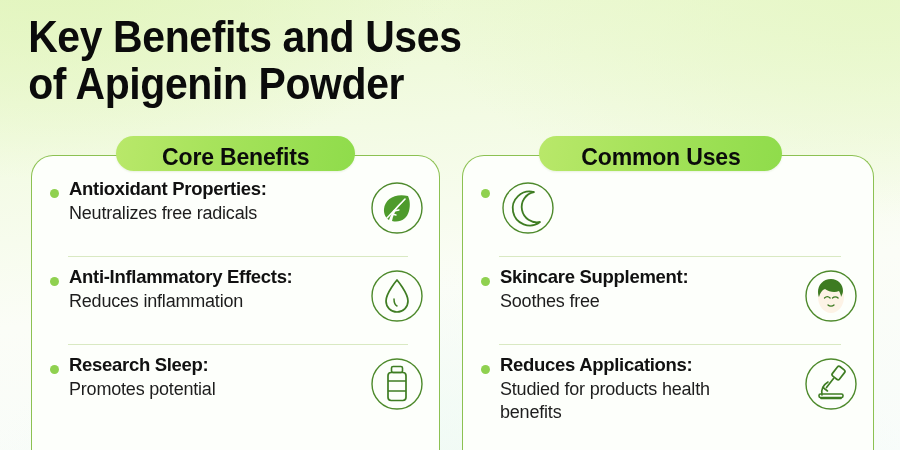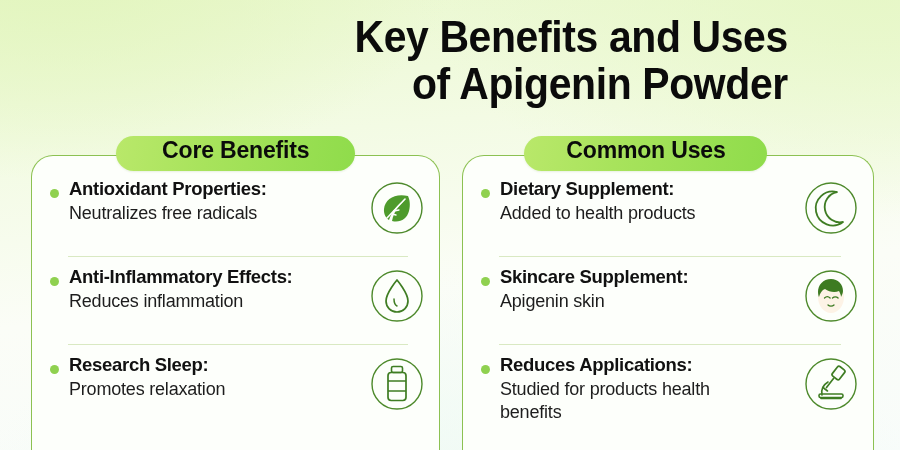--- a/index.html
+++ b/index.html
@@ -23,23 +23,23 @@
       radial-gradient(ellipse 560px 300px at 6% -8%, #e2f5bd 0%, rgba(226,245,189,0) 72%),
       radial-gradient(ellipse 620px 320px at 97% -4%, #e6f7c6 0%, rgba(230,247,198,0) 74%),
       radial-gradient(ellipse 700px 380px at 50% 118%, #eefaf3 0%, rgba(238,250,243,0) 70%),
       linear-gradient(175deg, #eaf8cf 0%, #f3fbe4 30%, #fbfdf7 62%, #f8fcfa 100%);
   }
 
   
   .title-block {
     position: absolute;
     top: 13px;
-    left: 12px;
+    left: 0;
     width: 804px;
-    text-align: right;
+    text-align: left;
     line-height: 1.07;
   }
   .title-line {
     display: block;
     font-family: "Liberation Sans Narrow", "Liberation Sans", sans-serif;
     font-weight: bold;
     font-size: 44px;
     letter-spacing: -0.4px;
     color: #0b0b0b;
     transform: scaleX(0.93);
@@ -68,37 +68,37 @@
   .card.left  { left: 31px;  width: 409px; }
   .card.right { left: 462px; width: 412px; }
 
   
   .pill {
     position: absolute;
     top: 136px;
     height: 35px;
     border-radius: 18px;
     display: flex;
-    align-items: flex-start;
+    align-items: flex-end;
     justify-content: center;
     background: linear-gradient(100deg, #b9e86a 0%, #a8e35c 38%, #8fdc4b 100%);
     box-shadow: 0 1px 2px rgba(80,130,40,0.12);
     z-index: 5;
   }
   .pill-text {
     font-family: "Liberation Sans Narrow", "Liberation Sans", sans-serif;
     font-weight: bold;
     font-size: 24px;
     color: #0b0b0b;
     letter-spacing: -0.2px;
     transform: scaleX(0.96);
     white-space: nowrap;
   }
   .pill.left  { left: 116px; width: 239px; }
-  .pill.right { left: 524px; width: 243px; }
+  .pill.right { left: 539px; width: 243px; }
 
   
   .row {
     position: absolute;
     box-sizing: border-box;
     display: flex;
     align-items: flex-start;
   }
   .card.left  .row { left: 18px;  width: 375px; }
   .card.right .row { left: 18px;  width: 378px; }
@@ -206,56 +206,52 @@
             <path d="M17 37l18-19" stroke="#ffffff" stroke-width="1.6" fill="none" stroke-linecap="round"></path>
             <path d="M24 30l5-1M22 33l4 1" stroke="#ffffff" stroke-width="1.3" fill="none" stroke-linecap="round"></path>
           </svg>
         </span>
       </div>
 
       <div class="row r2">
         <span class="bullet"></span>
         <span class="row-text">
           <span class="row-title">Research Sleep:</span>
-          <span class="row-desc">Promotes relaxation</span>
+          <span class="row-desc">Promotes potential</span>
         </span>
         <span class="icon-wrap">
           <svg width="54" height="54" viewBox="0 0 54 54">
             <circle cx="27" cy="27" r="25" fill="none" stroke="#4e8a2c" stroke-width="1.4"></circle>
             <rect x="21.5" y="9.5" width="11" height="6" rx="1.6" fill="none" stroke="#3f7d23" stroke-width="1.6"></rect>
             <rect x="18" y="15.5" width="18" height="28" rx="3.2" fill="none" stroke="#3f7d23" stroke-width="1.7"></rect>
             <path d="M18 24h18M18 34h18" stroke="#3f7d23" stroke-width="1.4"></path>
           </svg>
         </span>
       </div>
     </div>
 
     <div class="card right">
       <div class="divider d0"></div>
       <div class="divider d1"></div>
 
       <div class="row r0">
         <span class="bullet"></span>
-        <span class="row-text">
-          <span class="row-title">Dietary Supplement:</span>
-          <span class="row-desc">Added to health products</span>
-        </span>
         <span class="icon-wrap">
           <svg width="54" height="54" viewBox="0 0 54 54">
             <circle cx="27" cy="27" r="25" fill="none" stroke="#4e8a2c" stroke-width="1.4"></circle>
             <path d="M33 11a17 17 0 1 0 6 30 14 14 0 0 1-6-30z" fill="none" stroke="#3f7d23" stroke-width="1.8" stroke-linejoin="round"></path>
           </svg>
         </span>
       </div>
 
       <div class="row r1">
         <span class="bullet"></span>
         <span class="row-text">
           <span class="row-title">Skincare Supplement:</span>
-          <span class="row-desc">Apigenin skin</span>
+          <span class="row-desc">Soothes free</span>
         </span>
         <span class="icon-wrap">
           <svg width="54" height="54" viewBox="0 0 54 54">
             <circle cx="27" cy="27" r="25" fill="none" stroke="#4e8a2c" stroke-width="1.4"></circle>
             <ellipse cx="27" cy="28" rx="13" ry="16" fill="#fdf3e6"></ellipse>
             <path d="M27 10c-8 0-13 6-13 13 0 3 1 5 1 5 1-4 3-7 6-8 4 3 10 4 14 2 1 2 2 4 2 6 1-2 2-4 2-6 0-7-5-12-12-12z" fill="#3d7b22"></path>
             <path d="M20.5 29c1.6-1.6 4-1.6 5.6 0M28.5 29c1.6-1.6 4-1.6 5.6 0" fill="none" stroke="#3d7b22" stroke-width="1.3" stroke-linecap="round"></path>
             <path d="M24 36c1.6 1.6 4.4 1.6 6 0" fill="none" stroke="#3d7b22" stroke-width="1.3" stroke-linecap="round"></path>
           </svg>
         </span>

